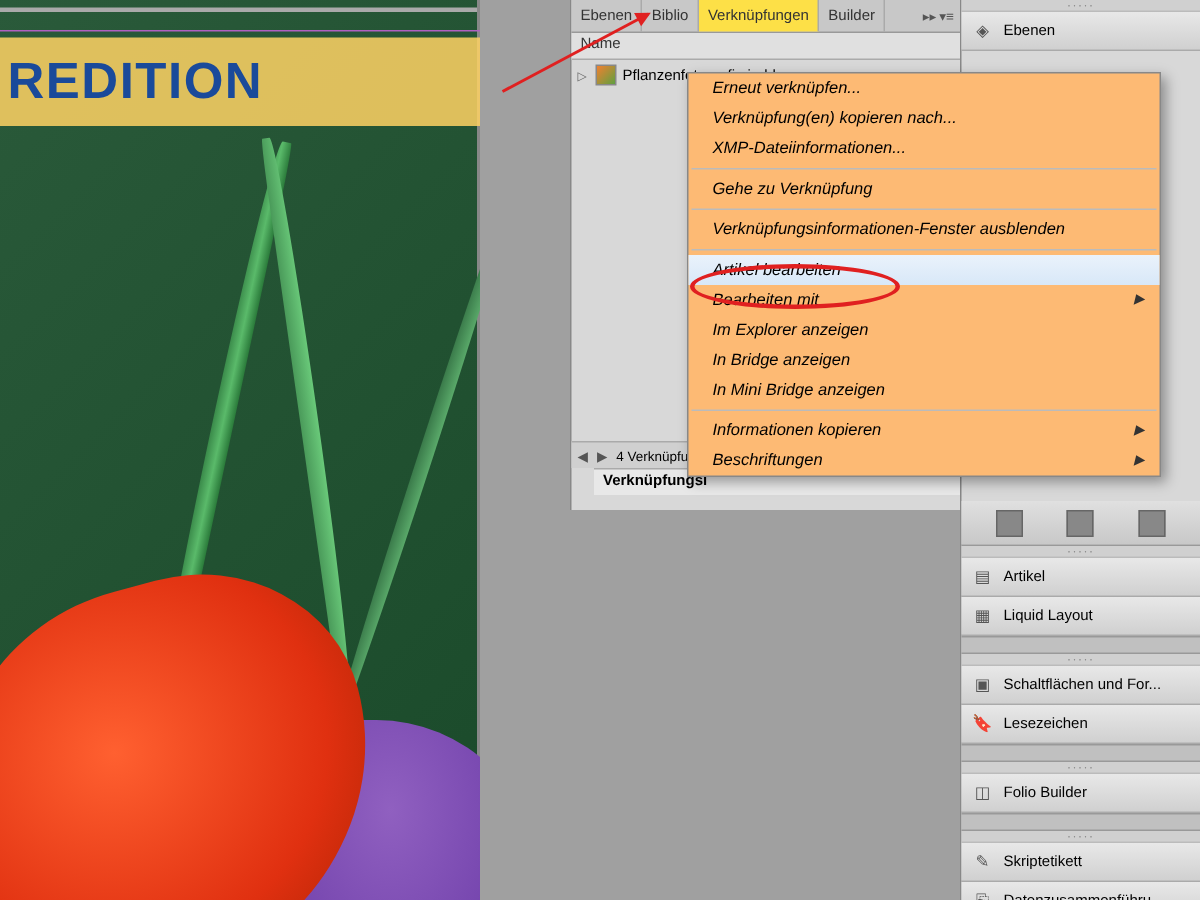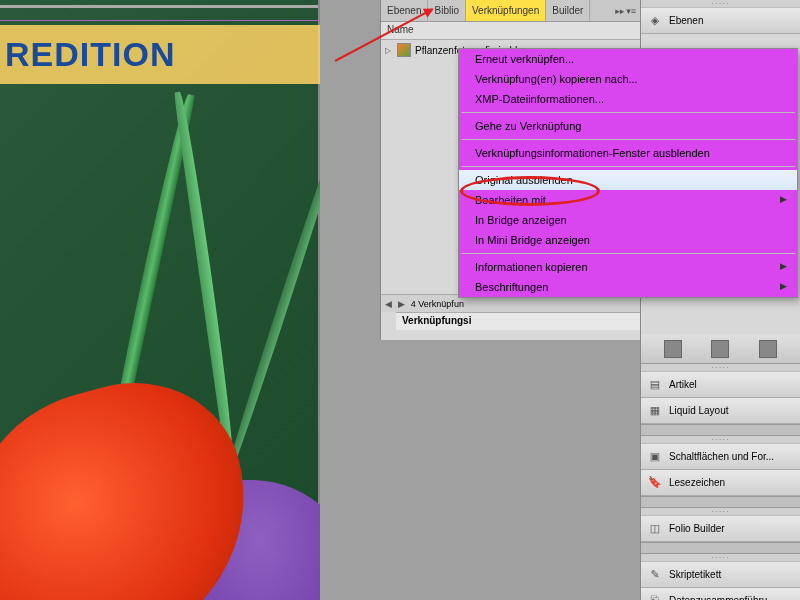--- a/index.html
+++ b/index.html
@@ -44,21 +44,21 @@
 
 .side-dock { position: absolute; right: 0; top: 0; width: 160px; height: 600px; background: #d8d8d8; border-left: 1px solid #888; z-index: 5; }
 .dock-item { height: 26px; background: linear-gradient(#e8e8e8, #d0d0d0); border-bottom: 1px solid #aaa; display: flex; align-items: center; padding: 0 6px; font-size: 10px; gap: 6px; cursor: pointer; }
 .dock-item .icon { width: 16px; height: 14px; display: flex; align-items: center; justify-content: center; color: #555; font-size: 11px; }
 .dock-handle { height: 8px; background: #d0d0d0; display: flex; align-items: center; justify-content: center; gap: 1px; border-bottom: 1px solid #bbb; }
 .dock-handle::before { content: "·····"; color: #888; font-size: 8px; letter-spacing: 1px; }
 .dock-gap { height: 12px; background: #c0c0c0; border-top: 1px solid #999; border-bottom: 1px solid #999; }
 .dock-big-icons { height: 30px; background: linear-gradient(#e0e0e0, #c8c8c8); border-bottom: 1px solid #999; display: flex; align-items: center; justify-content: space-around; padding: 0 8px; }
 .dock-big-icons span { width: 18px; height: 18px; background: #888; border: 1px solid #666; }
 
-.context-menu { position: absolute; left: 458px; top: 48px; width: 340px; background: #d946ef; border: 1px solid #888; box-shadow: 3px 3px 8px rgba(0,0,0,0.35); z-index: 100; font-size: 11px; }
+.context-menu { position: absolute; left: 458px; top: 48px; width: 316px; background: #fdba74; border: 1px solid #888; box-shadow: 3px 3px 8px rgba(0,0,0,0.35); z-index: 100; font-size: 11px; font-style: italic; }
 .menu-item { padding: 4px 16px; cursor: pointer; position: relative; }
 .menu-item.highlighted { background: linear-gradient(#eaf2fb, #d8e8f8); }
 .menu-sep { height: 1px; background: #bbb; margin: 3px 2px; }
 .menu-item .submenu-arrow { position: absolute; right: 10px; top: 4px; color: #333; font-size: 9px; }
 
 .red-circle { position: absolute; left: 460px; top: 176px; width: 140px; height: 30px; border: 3px solid #e02020; border-radius: 50%; z-index: 101; pointer-events: none; }
 </style>
 </head>
 <body>
 
@@ -105,22 +105,23 @@
 
 <div class="context-menu">
   <div class="menu-item">Erneut verknüpfen...</div>
   <div class="menu-item">Verknüpfung(en) kopieren nach...</div>
   <div class="menu-item">XMP-Dateiinformationen...</div>
   <div class="menu-sep"></div>
   <div class="menu-item">Gehe zu Verknüpfung</div>
   <div class="menu-sep"></div>
   <div class="menu-item">Verknüpfungsinformationen-Fenster ausblenden</div>
   <div class="menu-sep"></div>
-  <div class="menu-item highlighted">Original ausblenden</div>
+  <div class="menu-item highlighted">Artikel bearbeiten</div>
   <div class="menu-item"><span>Bearbeiten mit</span><span class="submenu-arrow">▶</span></div>
+  <div class="menu-item">Im Explorer anzeigen</div>
   <div class="menu-item">In Bridge anzeigen</div>
   <div class="menu-item">In Mini Bridge anzeigen</div>
   <div class="menu-sep"></div>
   <div class="menu-item"><span>Informationen kopieren</span><span class="submenu-arrow">▶</span></div>
   <div class="menu-item"><span>Beschriftungen</span><span class="submenu-arrow">▶</span></div>
 </div>
 
 <div class="red-circle"></div>
 
 <div class="side-dock">

